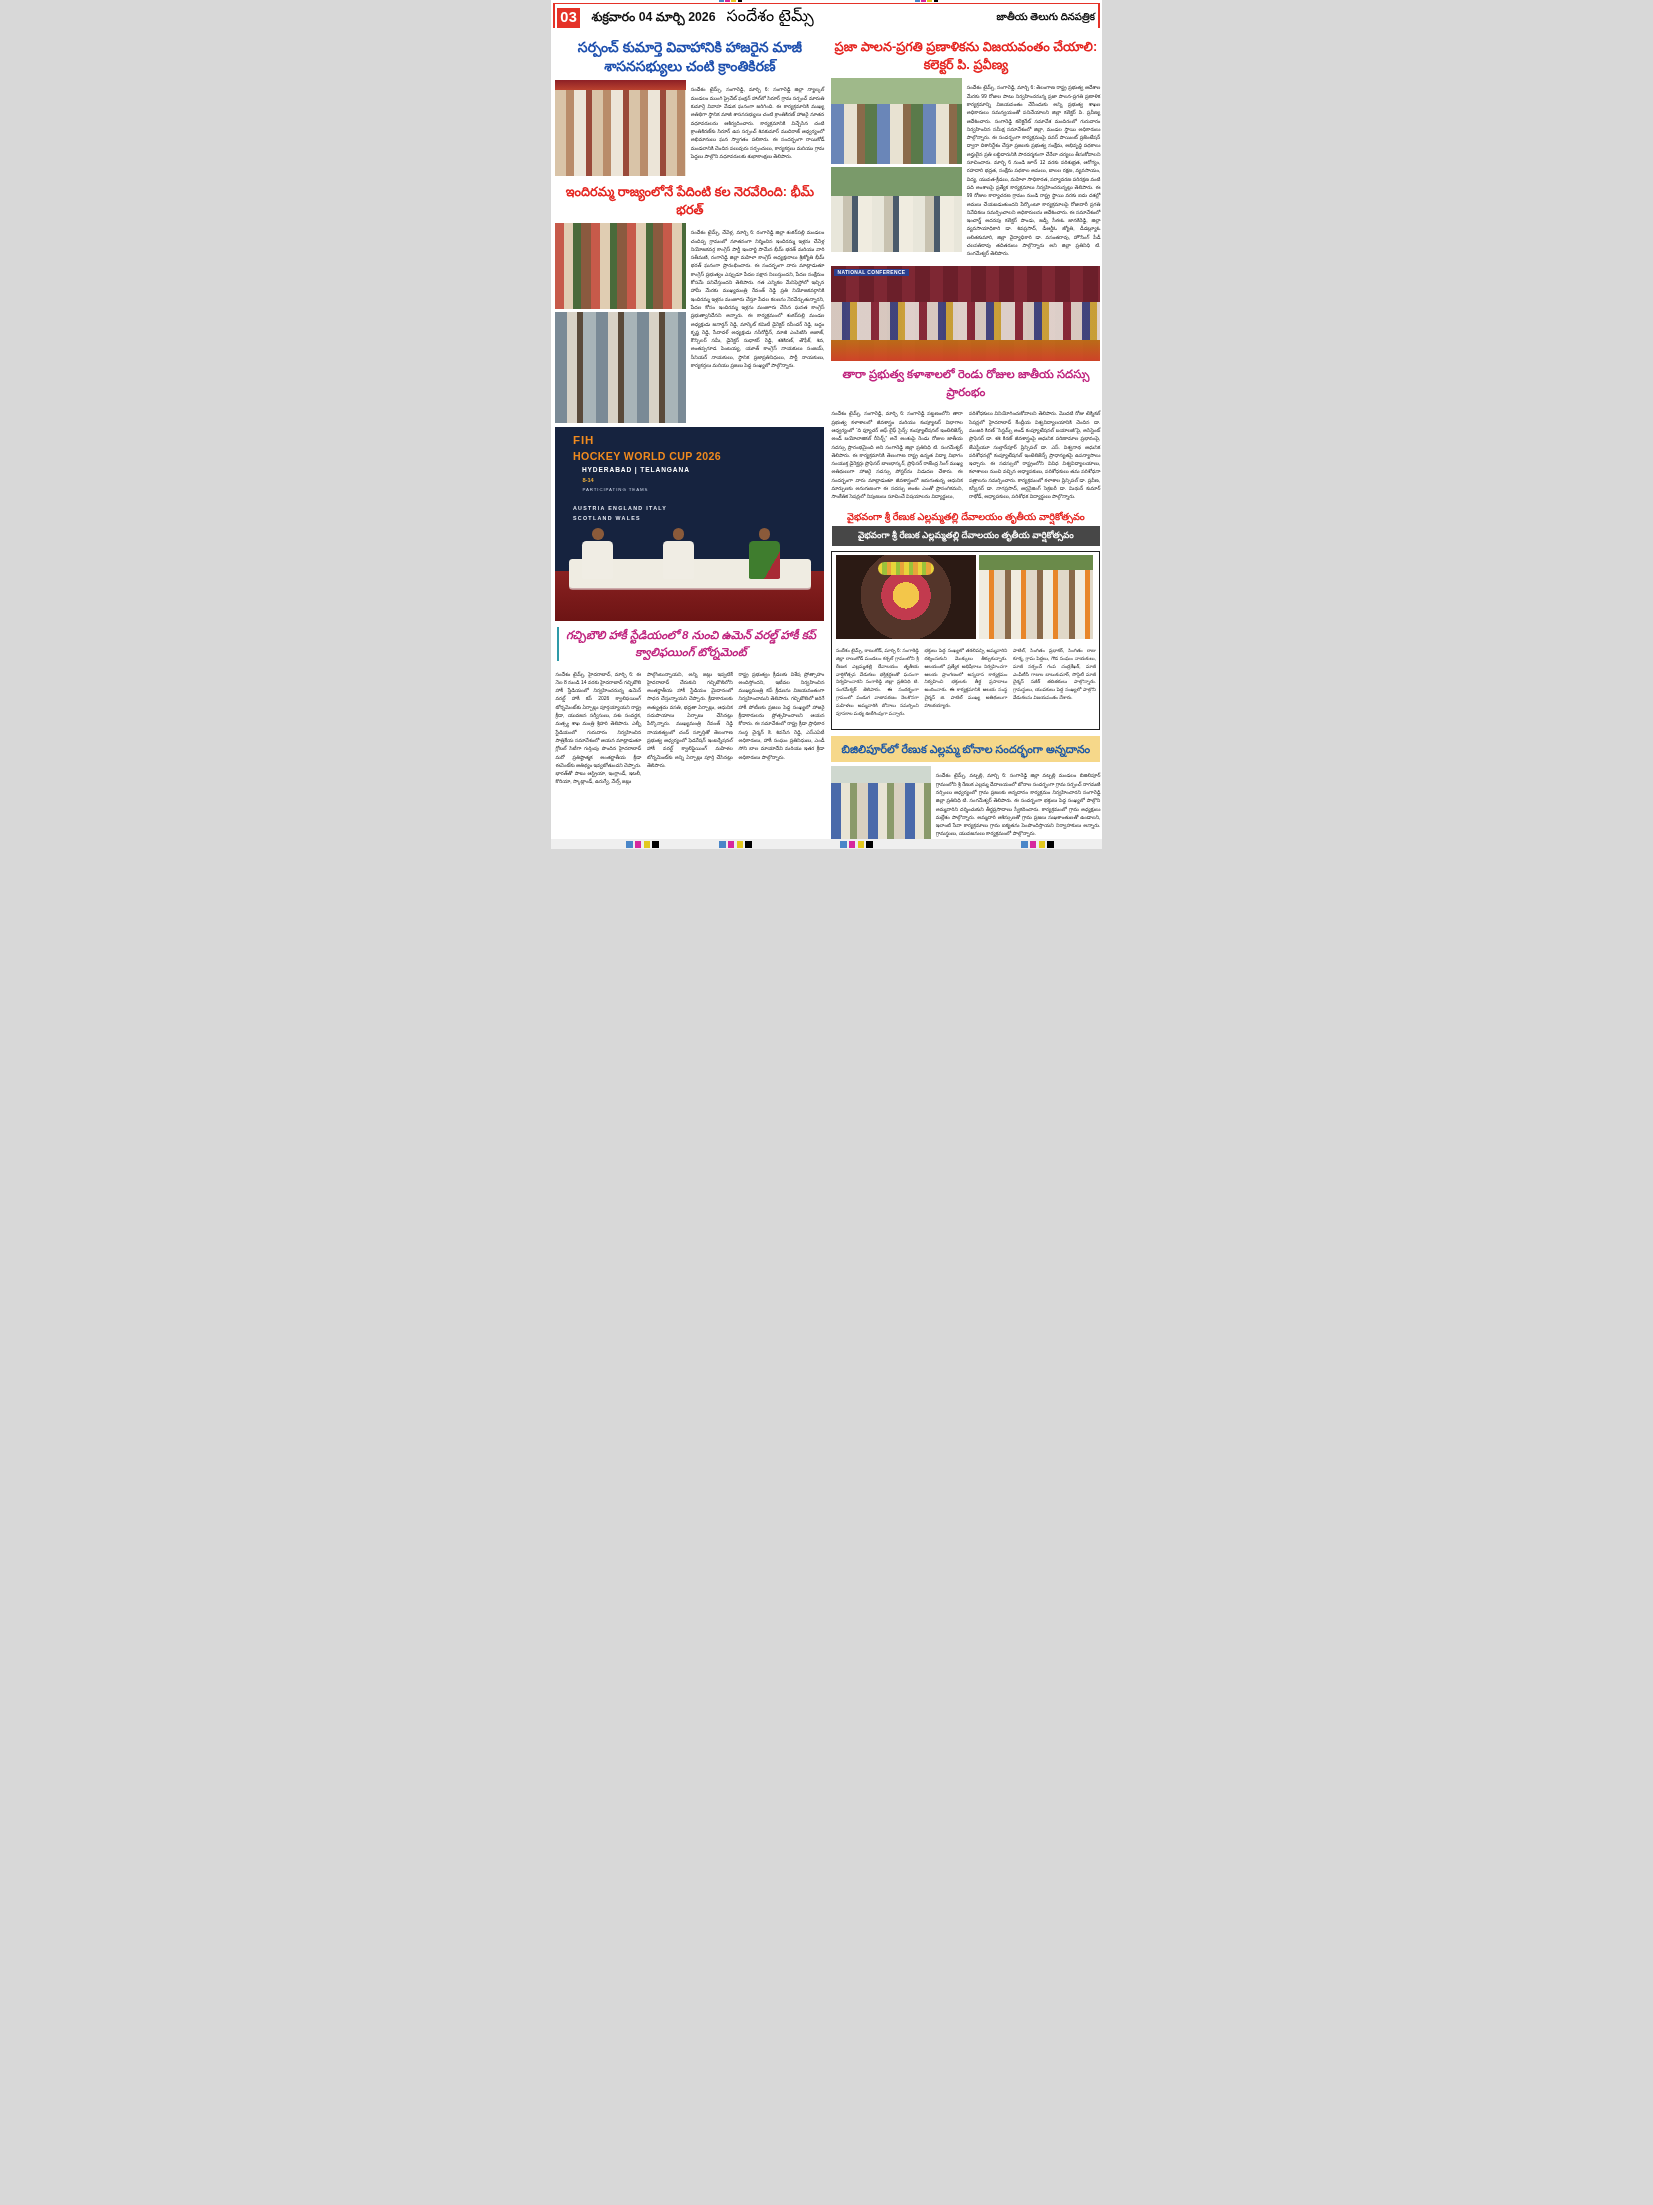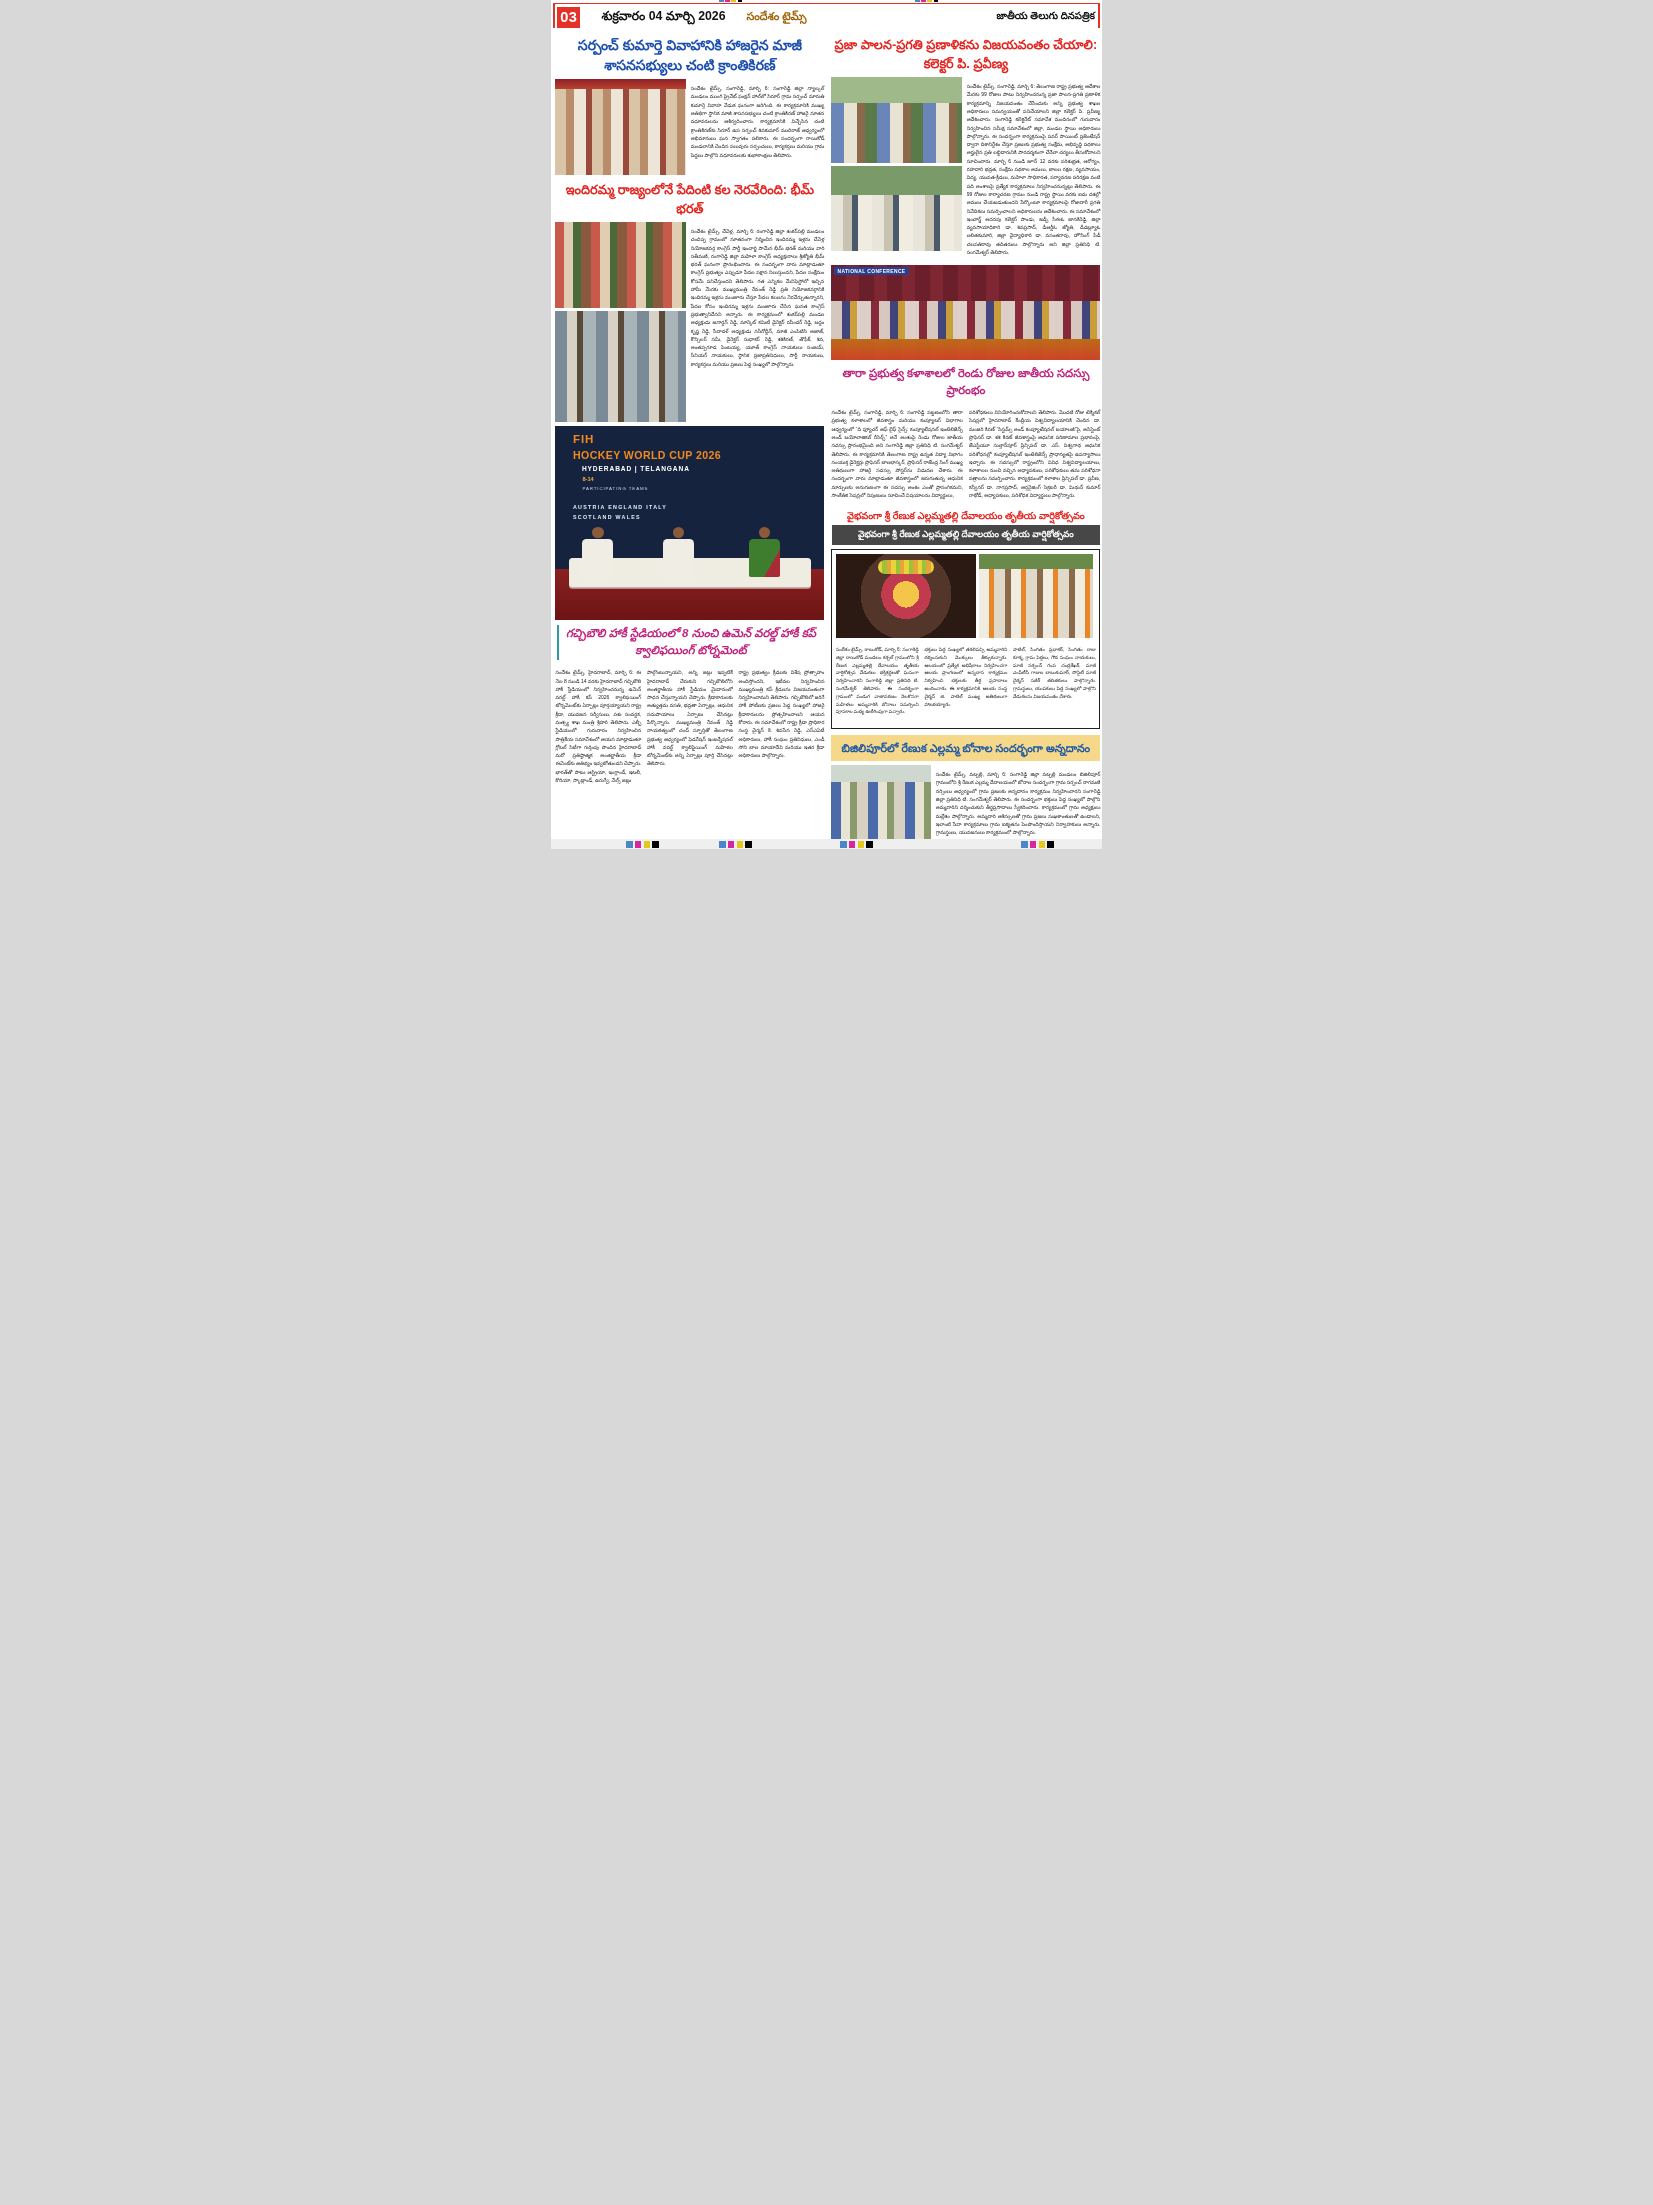--- a/index.html
+++ b/index.html
@@ -10,25 +10,25 @@
   .reg-top .cluster{position:absolute;top:0;display:flex;gap:1.3px;}
   .reg-top .cluster i{width:4.9px;height:2.2px;display:block;}
   .reg-bottom{position:absolute;bottom:0;left:0;right:0;height:9.7px;background:#efefef;z-index:5;}
   .reg-bottom .cluster{position:absolute;top:1.3px;display:flex;gap:2.2px;}
   .reg-bottom .cluster i{width:6.6px;height:7.5px;display:block;}
   .c-cyan{background:#4a86c8;} .c-mag{background:#d6289e;} .c-yel{background:#e2c81f;} .c-blk{background:#000;}
   
   .topline{position:absolute;top:2.6px;left:2.2px;right:2.2px;height:1.8px;background:#e53228;}
   .side-tick{position:absolute;top:2.6px;width:1.8px;height:25.6px;background:#e53228;}
   .side-tick.l{left:2.2px;} .side-tick.r{right:2.2px;}
-  header{display:flex;align-items:center;gap:21px;padding:7px 7px 2.6px 6.2px;}
+  header{display:flex;align-items:center;gap:11px;padding:7px 7px 2.6px 6.2px;}
   .pagenum{background:#e53228;color:#fff;font-weight:bold;font-size:14.6px;line-height:1;
            padding:2.6px 3.1px 3.5px;letter-spacing:0.4px;}
   .dateline{font-size:12.3px;font-weight:bold;color:#111;white-space:nowrap;}
-  .brand{font-size:11px;font-weight:bold;color:#a16207;white-space:nowrap;}
+  .brand{font-size:16px;font-weight:normal;color:#000000;white-space:nowrap;}
   .edition{margin-left:auto;font-size:10px;font-weight:bold;color:#111;white-space:nowrap;padding-left:24px;}
   
   .content{display:flex;gap:3.5px;padding:0 4.4px;}
   .col{width:269px;}
   .vrule{width:0.4px;background:#b5b5b5;margin-top:3.5px;}
   
   .h-blue{color:#1d4fae;font-size:14px;font-weight:bold;text-align:center;line-height:1.4;margin:6.2px 1.8px 3.5px;}
   .h-red{color:#e52520;font-size:12.8px;font-weight:bold;text-align:center;line-height:1.45;margin:6.2px 1.8px 3.5px;}
   .h-mag{color:#c0257f;font-size:11.5px;font-weight:bold;text-align:center;line-height:1.5;margin:5.3px 1.8px 3.5px;}
   .h-mag.teal-edge{border-left:2.2px solid #2e9aa8;font-style:italic;}

